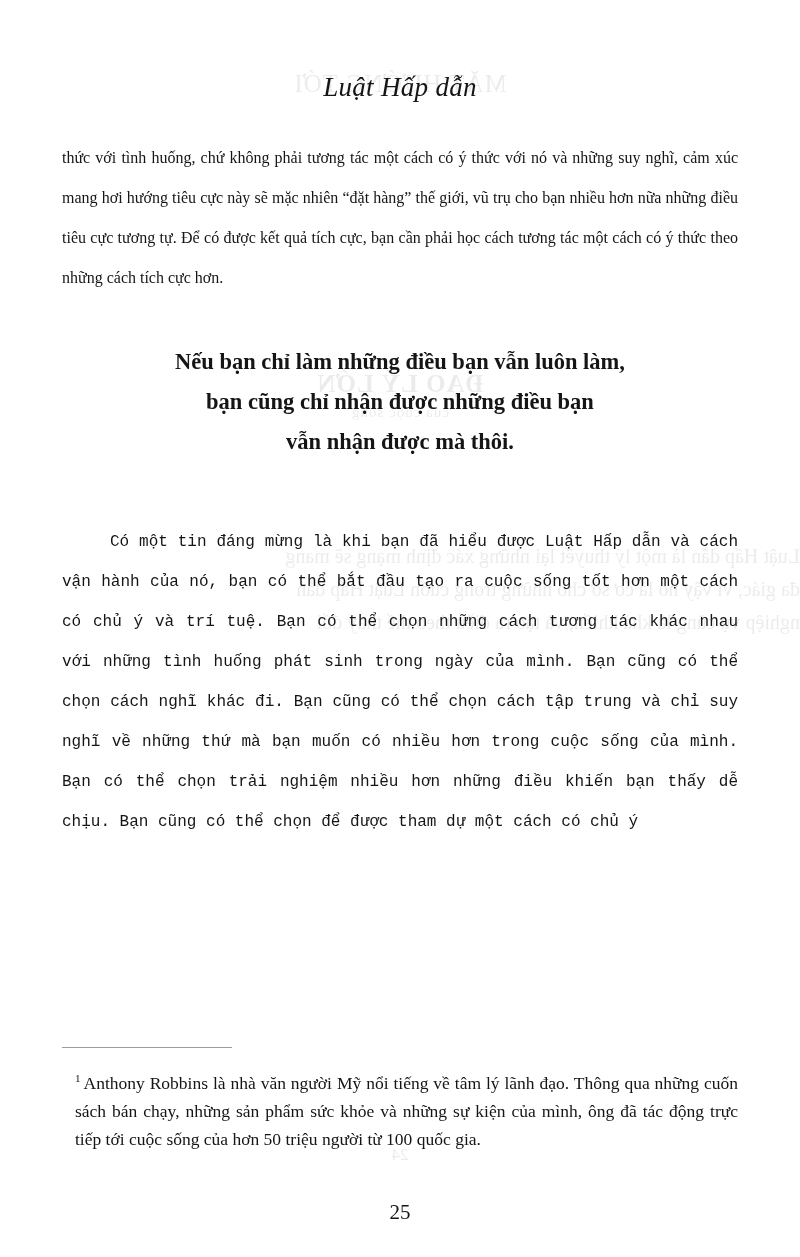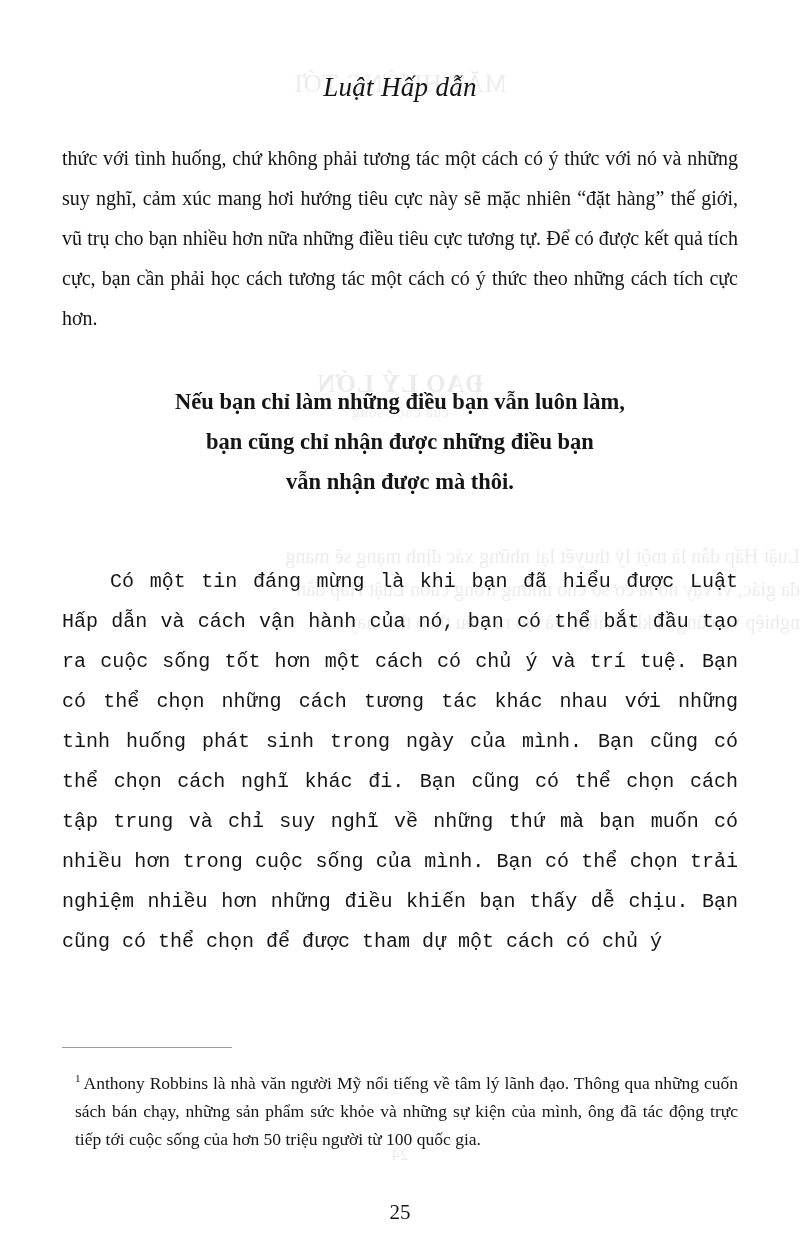--- a/index.html
+++ b/index.html
@@ -59,21 +59,21 @@
 
   .content {
     position: absolute;
     left: 62px;
     right: 62px;
     top: 138px;
   }
 
   p.body {
     margin: 0;
-    font-size: 20px;
+    font-size: 16px;
     line-height: 40px;
     text-align: justify;
     text-justify: inter-word;
     hyphens: none;
   }
   p.body.indent { text-indent: 48px; font-family: Liberation Mono, monospace; }
 
   .quote {
     margin: 44px 0 16px 0;
     text-align: center;

